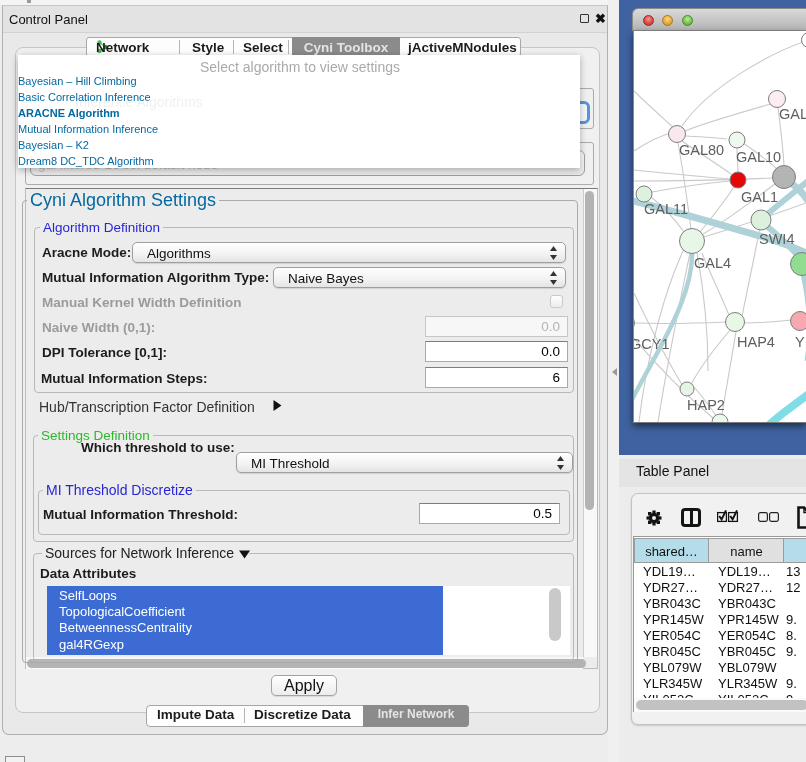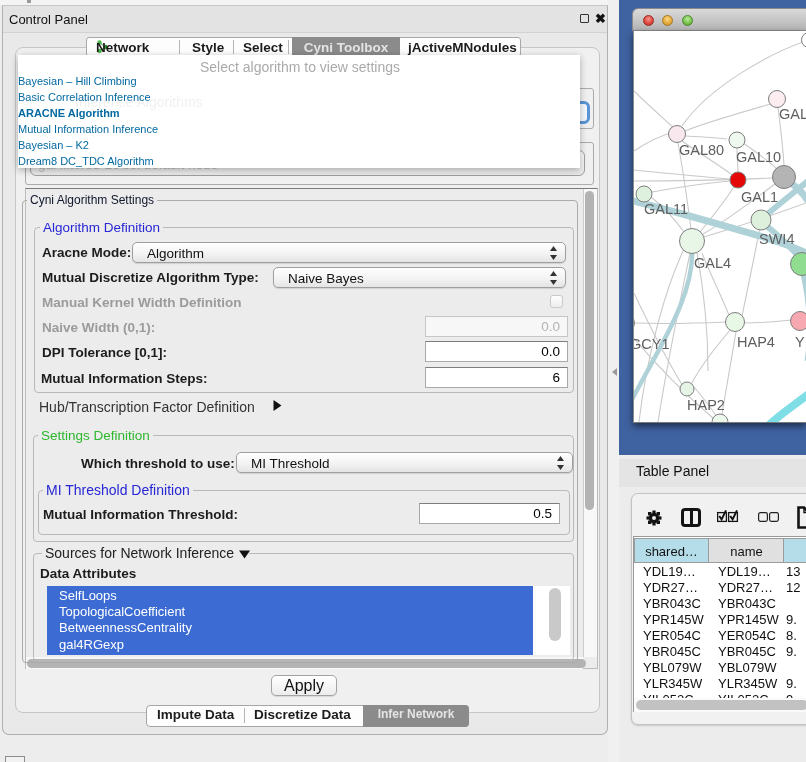--- a/index.html
+++ b/index.html
@@ -64,35 +64,35 @@
 
 <div class="abs" style="left:25px;top:188px;width:573px;height:481px;background:#ececec;border:1px solid #bcbcbc;border-top-color:#7a7a7a;"></div>
 
 <div class="abs" style="left:583px;top:189px;width:14px;height:468px;background:#f8f8f8;border-left:1px solid #cccccc;"></div>
 <div class="abs" style="left:585px;top:191px;width:9px;height:319px;background:#b3b3b3;border-radius:5px;"></div>
 
 <div class="abs" style="left:26px;top:657px;width:557px;height:12px;background:#f8f8f8;"></div>
 <div class="abs" style="left:27px;top:659px;width:559px;height:9px;background:#b3b3b3;border-radius:5px;"></div>
 
 <div class="abs group" style="left:22px;top:200px;width:556px;height:463px;border-color:#ababab;">
-  <div class="gtitle" style="left:4px;color:#0f172a;font-size:12px;">Cyni Algorithm Settings</div>
+  <div class="gtitle" style="left:4px;color:#0369a1;font-size:18px;">Cyni Algorithm Settings</div>
 </div>
 
 <div class="abs group" style="left:34px;top:227px;width:540px;height:166px;">
   <div class="gtitle" style="left:5px;color:#2626d6;">Algorithm Definition</div>
 </div>
 <div class="abs blbl" style="left:42px;top:245px;">Aracne Mode:</div>
 <div class="combo" style="left:132px;top:242px;width:434px;height:21px;">
-  <span class="ctxt">Algorithm</span>
+  <span class="ctxt">Algorithms</span>
   <svg class="arr" viewBox="0 0 9 16">
         <path d="M4.5 1 L8 6 L1 6 Z" fill="#333"></path>
         <path d="M4.5 15 L8 10 L1 10 Z" fill="#333"></path>
       </svg>
 </div>
-<div class="abs blbl" style="left:42px;top:270px;">Mutual Discretize Algorithm Type:</div>
+<div class="abs blbl" style="left:42px;top:270px;">Mutual Information Algorithm Type:</div>
 <div class="combo" style="left:273px;top:267px;width:293px;height:21px;">
   <span class="ctxt">Naive Bayes</span>
   <svg class="arr" viewBox="0 0 9 16">
         <path d="M4.5 1 L8 6 L1 6 Z" fill="#333"></path>
         <path d="M4.5 15 L8 10 L1 10 Z" fill="#333"></path>
       </svg>
 </div>
 <div class="abs glbl" style="left:42px;top:295px;">Manual Kernel Width Definition</div>
 <div class="abs" style="left:550px;top:295px;width:13px;height:13px;border:1px solid #c9c9c9;border-radius:3px;background:linear-gradient(#fefefe,#ededed);"></div>
 <div class="abs glbl" style="left:42px;top:320px;">Naive Width (0,1):</div>
@@ -103,45 +103,45 @@
 <div class="field" style="left:425px;top:367px;width:143px;height:21px;line-height:19px;">6</div>
 
 <div class="abs" style="left:39px;top:399px;font-size:14px;color:#333;">Hub/Transcription Factor Definition</div>
 <svg class="abs" style="left:272px;top:399px;" width="11" height="13" viewBox="0 0 11 13">
       <path d="M1.5 1 L9.5 6.5 L1.5 12 Z" fill="#111"></path>
     </svg>
 
 <div class="abs group" style="left:33px;top:435px;width:541px;height:107px;">
   <div class="gtitle" style="left:4px;color:#2db82d;">Settings Definition</div>
 </div>
-<div class="abs blbl" style="left:81px;top:456px;">Which threshold to use:</div>
+<div class="abs blbl" style="left:81px;top:440px;">Which threshold to use:</div>
 <div class="combo" style="left:236px;top:452px;width:337px;height:21px;">
   <span class="ctxt">MI Threshold</span>
   <svg class="arr" viewBox="0 0 9 16">
         <path d="M4.5 1 L8 6 L1 6 Z" fill="#333"></path>
         <path d="M4.5 15 L8 10 L1 10 Z" fill="#333"></path>
       </svg>
 </div>
 
 <div class="abs group" style="left:38px;top:490px;width:532px;height:45px;">
-  <div class="gtitle" style="left:4px;color:#2626d6;font-size:14px;">MI Threshold Definition</div>
+  <div class="gtitle" style="left:4px;color:#2626d6;font-size:14px;">MI Threshold Discretize</div>
 </div>
 <div class="abs blbl" style="left:43px;top:507px;">Mutual Information Threshold:</div>
 <div class="field" style="left:419px;top:503px;width:141px;height:21px;line-height:19px;text-align:right;">0.5</div>
 
 <div class="abs group" style="left:33px;top:553px;width:541px;height:108px;">
   <div class="gtitle" style="left:8px;color:#222;font-size:14px;">Sources for Network Inference &nbsp;&nbsp;</div>
 </div>
 <svg class="abs" style="left:238px;top:549px;z-index:5;" width="13" height="11" viewBox="0 0 13 11">
       <path d="M1 1.5 L12 1.5 L6.5 9.5 Z" fill="#111"></path>
     </svg>
 <div class="abs blbl" style="left:40px;top:566px;">Data Attributes</div>
 
 <div class="abs" style="left:47px;top:586px;width:523px;height:69px;background:#ffffff;"></div>
-<div class="abs" style="left:47px;top:586px;width:486px;height:69px;background:#3b6bd3;color:#fff;font-size:13px;line-height:16.2px;padding:2px 0 0 12px;overflow:hidden;">
+<div class="abs" style="left:47px;top:586px;width:396px;height:69px;background:#3b6bd3;color:#fff;font-size:13px;line-height:16.2px;padding:2px 0 0 12px;overflow:hidden;">
 SelfLoops<br>TopologicalCoefficient<br>BetweennessCentrality<br>gal4RGexp
 </div>
 <div class="abs" style="left:549px;top:588px;width:12px;height:53px;background:#c9c9c9;border-radius:6px;"></div>
 
 <div class="abs" style="left:271px;top:675px;width:66px;height:21px;background:linear-gradient(#ffffff,#ececec);border:1px solid #a3a3a3;border-radius:5px;box-shadow:0 1px 1px rgba(0,0,0,0.1);"></div>
 <div class="abs" style="left:271px;top:677px;width:66px;text-align:center;font-size:16px;color:#111;">Apply</div>
 
 <div class="abs" style="left:146px;top:705px;width:323px;height:22px;background:#fdfdfd;border:1px solid #a5a5a5;border-radius:4px;"></div>
 <div class="abs" style="left:244px;top:708px;width:1px;height:15px;background:#b5b5b5;"></div>
 <div class="abs" style="left:363px;top:705px;width:106px;height:22px;background:#8b8b8b;border-radius:0 4px 4px 0;"></div>

